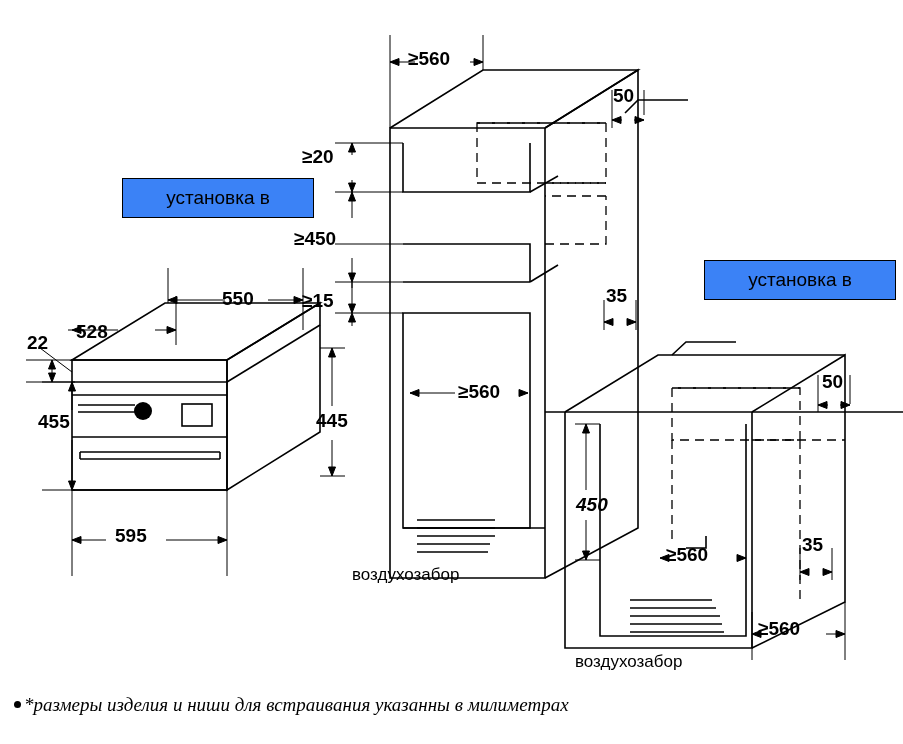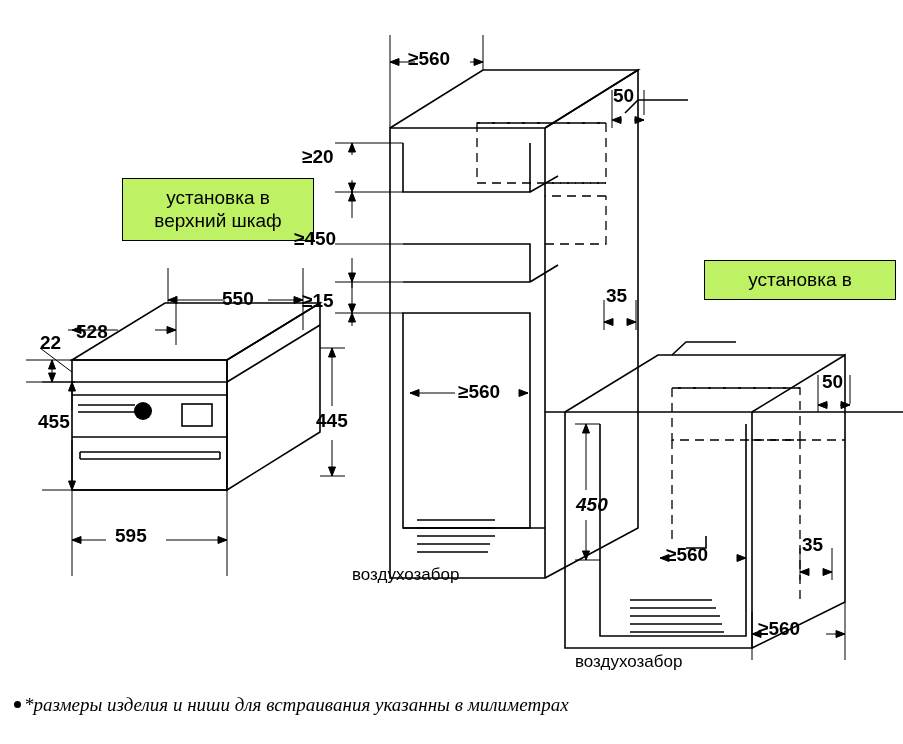--- a/index.html
+++ b/index.html
@@ -30,21 +30,21 @@
     color: #000000;
     white-space: pre;
   }
   .dim {
     font-size: 19px;
     font-weight: 700;
   }
   .callout {
     position: absolute;
     border: 1.6px solid #000000;
-    background: #bef264;
+    background: #3b82f6;
     font-size: 19px;
     line-height: 1.22;
     text-align: center;
     padding: 7px 12px 8px 12px;
     color: #000;
     font-family: "Liberation Sans", sans-serif;
   }
   .airlabel {
     font-size: 17px;
   }
@@ -280,30 +280,29 @@
         <path d="M800 572 L808 572 M824 572 L832 572"></path>
         <path d="M800 572 l9 -3.5 l0 7 Z" fill="#000"></path>
         <path d="M832 572 l-9 -3.5 l0 7 Z" fill="#000"></path>
       </g>
 
     </g>
   </svg>
 
   <div class="callout" style="left:122px; top:178px; width:166px;">
     <div>установка в</div>
-    <div>верхний шкаф</div>
   </div>
 
   <div class="callout" style="left:704px; top:260px; width:166px;">
     <div>установка в</div>
   </div>
 
   <div class="lbl dim" style="left:222px; top:288px;">550</div>
   <div class="lbl dim" style="left:76px; top:306px;margin-top:15px;">528</div>
-  <div class="lbl dim" style="left:27px; top:332px;margin-left:13px;">22</div>
+  <div class="lbl dim" style="left:27px; top:332px;">22</div>
   <div class="lbl dim" style="left:38px; top:411px;">455</div>
   <div class="lbl dim" style="left:316px; top:410px;">445</div>
   <div class="lbl dim" style="left:115px; top:525px;">595</div>
 
   <div class="lbl dim" style="left:408px; top:48px;">≥560</div>
   <div class="lbl dim" style="left:302px; top:146px;">≥20</div>
   <div class="lbl dim" style="left:294px; top:228px;">≥450</div>
   <div class="lbl dim" style="left:302px; top:290px;">≥15</div>
   <div class="lbl dim" style="left:458px; top:381px;">≥560</div>
   <div class="lbl dim" style="left:613px; top:85px;">50</div>

